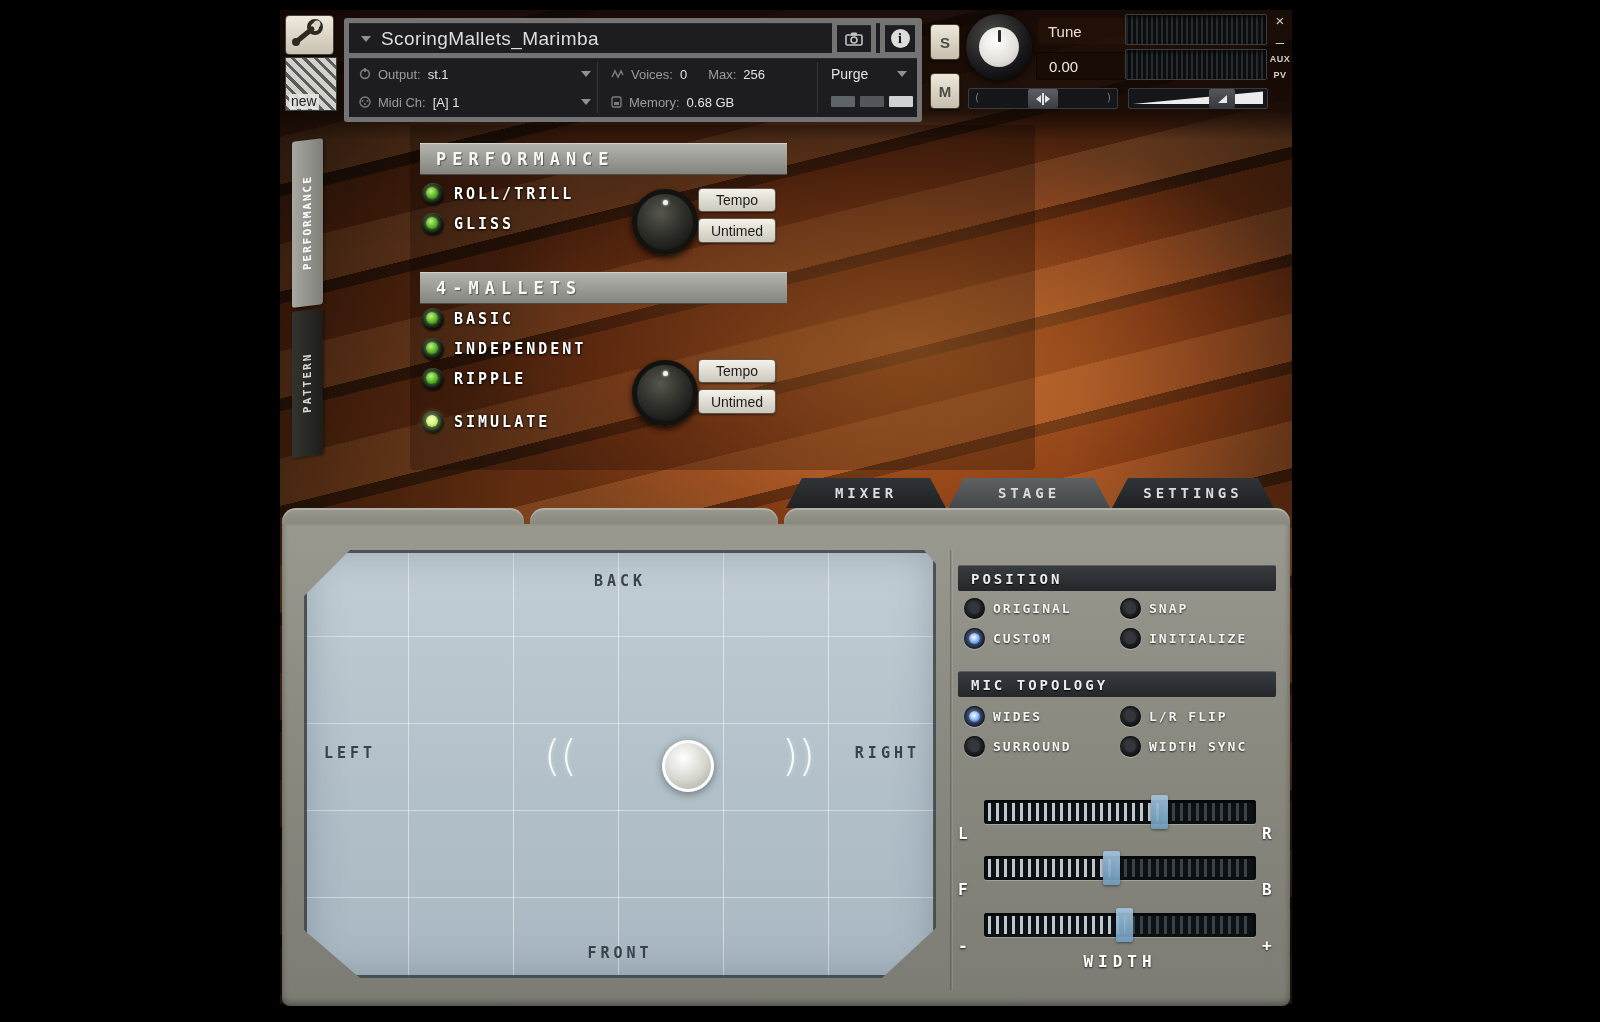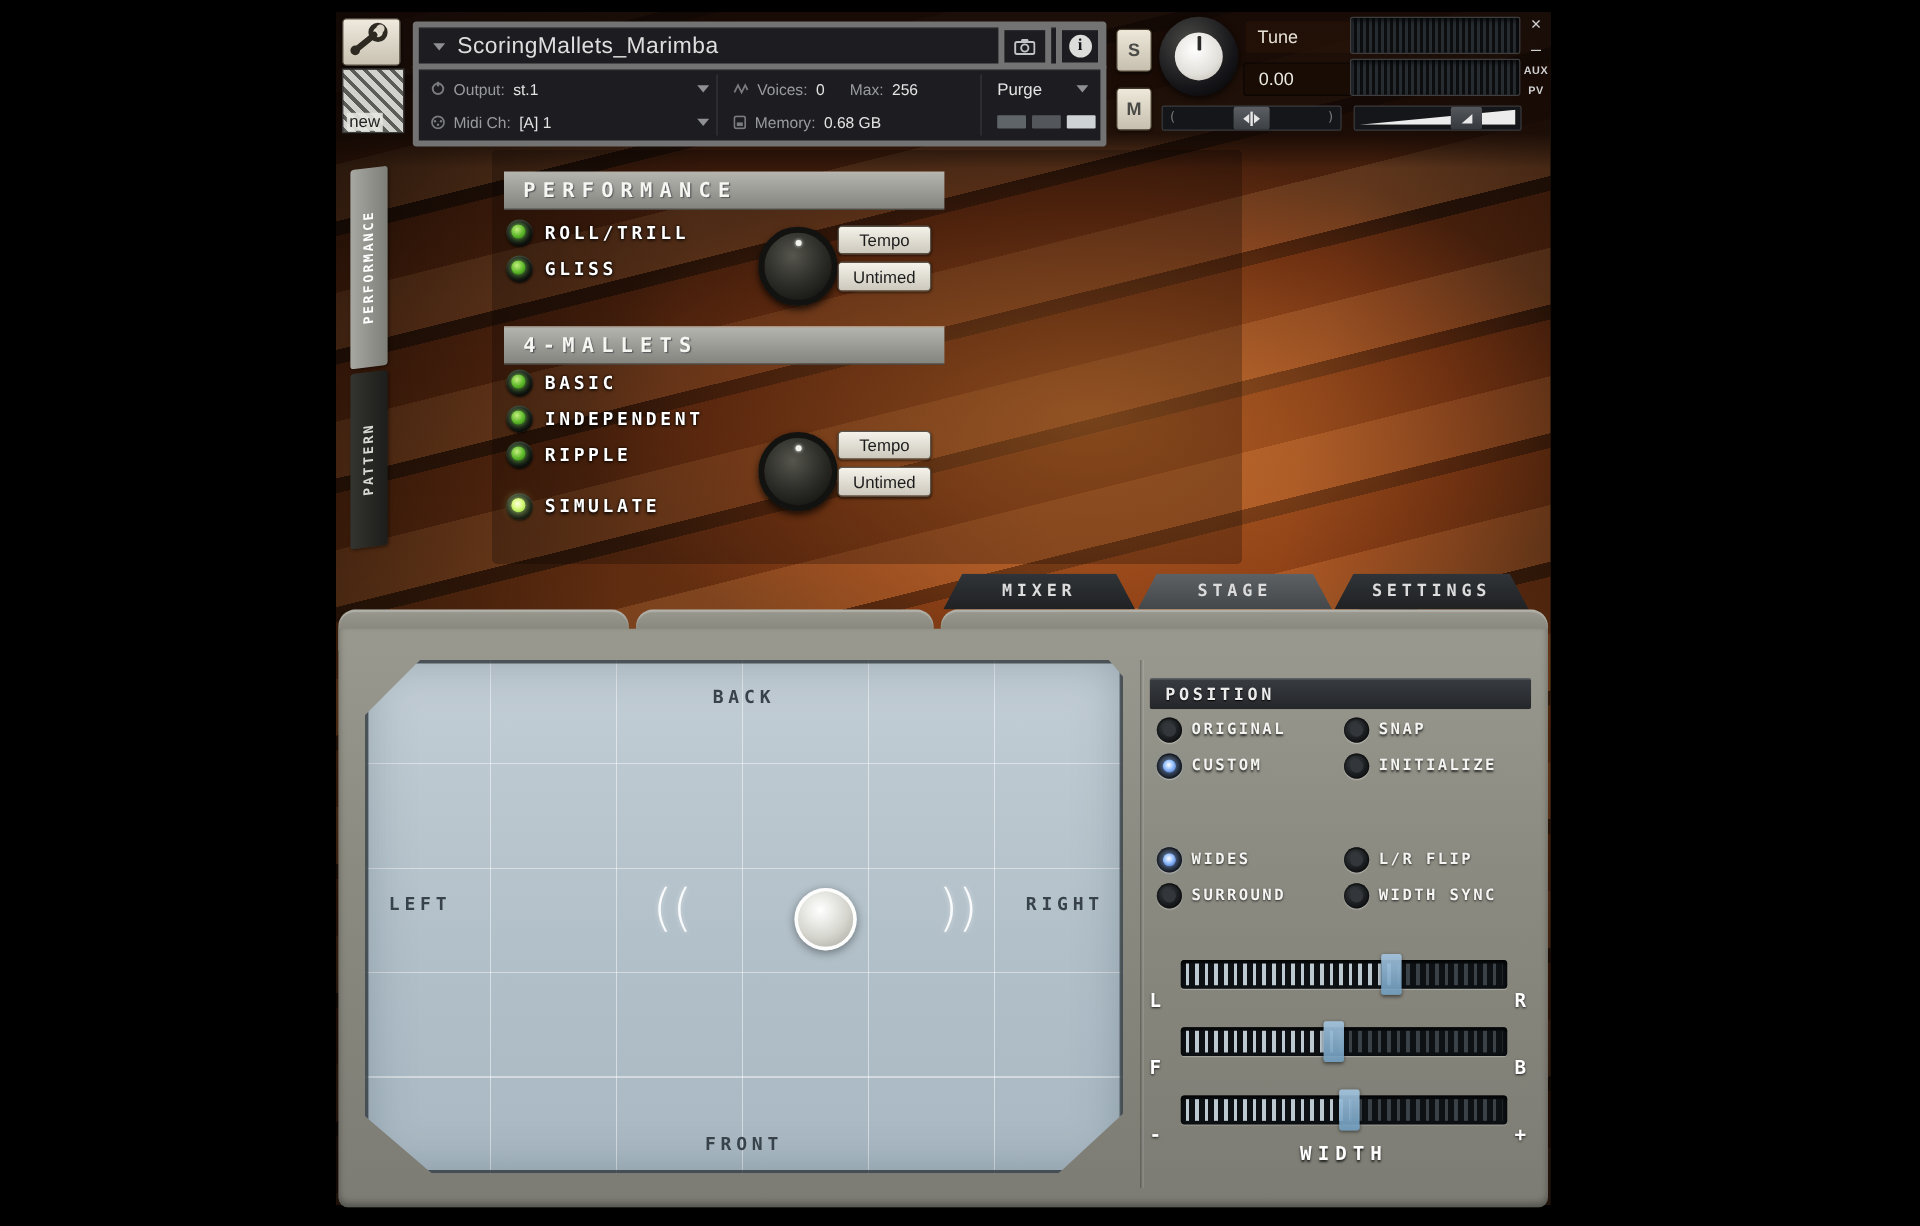--- a/index.html
+++ b/index.html
@@ -400,20 +400,23 @@
   </div>
   <div class="radio-row" style="left:684px;top:617px;">
     <span class="radio on"></span>
     <span class="radio-label">CUSTOM</span>
   </div>
   <div class="radio-row" style="left:840px;top:617px;">
     <span class="radio"></span>
     <span class="radio-label">INITIALIZE</span>
   </div>
 
+  <div class="abs ctl-header" style="top:661px;">
+    <span>MIC TOPOLOGY</span>
+  </div>
   <div class="radio-row" style="left:684px;top:695px;">
     <span class="radio on"></span>
     <span class="radio-label">WIDES</span>
   </div>
   <div class="radio-row" style="left:840px;top:695px;">
     <span class="radio"></span>
     <span class="radio-label">L/R FLIP</span>
   </div>
   <div class="radio-row" style="left:684px;top:725px;">
     <span class="radio"></span>

